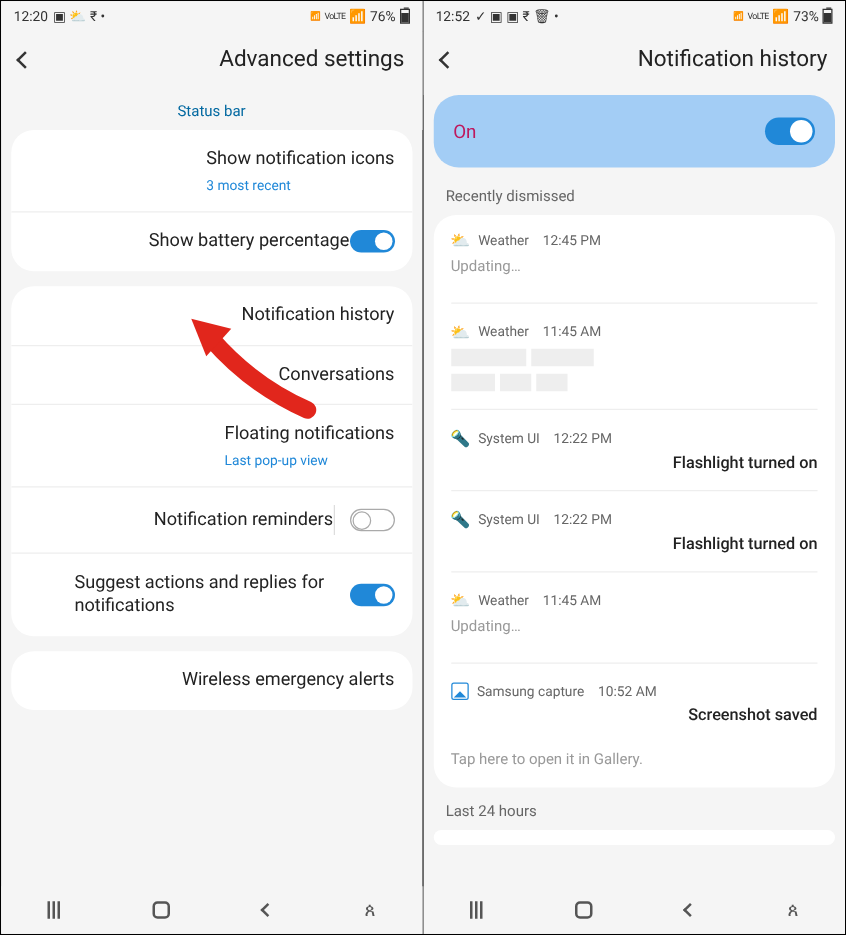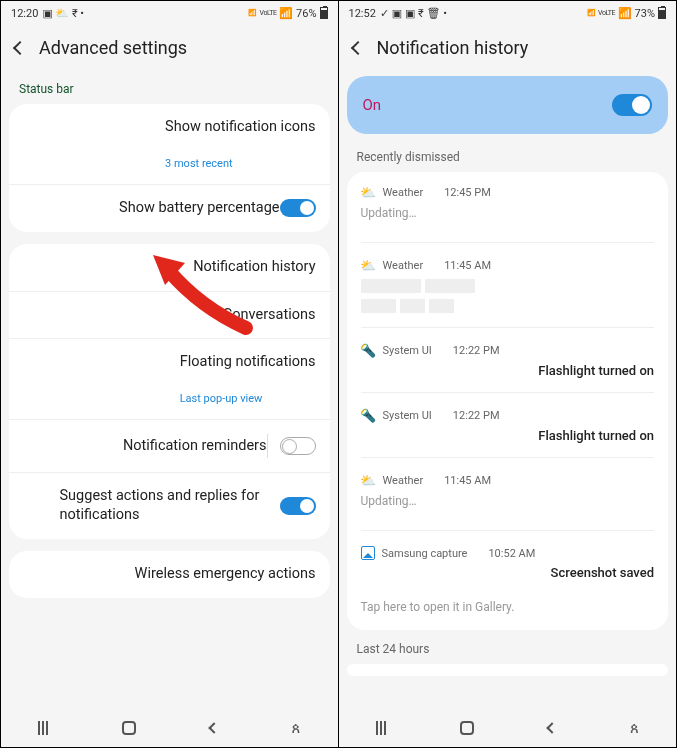--- a/index.html
+++ b/index.html
@@ -3,29 +3,29 @@
 <meta charset="utf-8">
 <style>
   * { box-sizing: border-box; margin: 0; padding: 0; }
   body { font-family: -apple-system, BlinkMacSystemFont, "Segoe UI", Roboto, Arial, sans-serif; background: #fff; width: 677px; height: 748px; overflow: hidden; position: relative; }
   .container { display: flex; border: 1px solid #000; width: 677px; height: 748px; }
   .screen { width: 50%; height: 100%; background: #f5f5f5; position: relative; display: flex; flex-direction: column; }
   .screen:first-child { border-right: 1px solid #000; }
   .status-bar { height: 24px; display: flex; justify-content: space-between; align-items: center; padding: 0 10px; font-size: 11px; color: #333; background: #f5f5f5; }
   .status-left { display: flex; align-items: center; gap: 4px; }
   .status-right { display: flex; align-items: center; gap: 3px; }
-  .header { display: flex; align-items: center; padding: 12px 14px 18px; gap: 14px; background: #f5f5f5; }
+  .header { display: flex; align-items: center; padding: 12px 14px 18px; gap: 14px; background: #f5f5f5; justify-content: space-between; }
   .back-icon { width: 10px; height: 10px; border-left: 2px solid #333; border-bottom: 2px solid #333; transform: rotate(45deg); }
   .header-title { font-size: 18px; color: #222; }
-  .section-label { font-size: 12px; color: #14532d; padding: 6px 18px 8px; background: #f5f5f5; }
+  .section-label { font-size: 12px; color: #0369a1; padding: 6px 18px 8px; background: #f5f5f5; text-align: center; }
   .card { background: #fff; border-radius: 18px; margin: 0 8px 12px; overflow: hidden; }
   .row { padding: 14px 14px; border-bottom: 1px solid #eee; display: flex; justify-content: flex-end; align-items: center; }
   .row:last-child { border-bottom: none; }
   .row-title { font-size: 14.5px; color: #222; line-height: 1.3; }
-  .row-sub { font-size: 11px; color: #2088d8; margin-top: 20px; }
+  .row-sub { font-size: 11px; color: #2088d8; margin-top: 5px; }
   .toggle { width: 36px; height: 18px; border-radius: 10px; position: relative; flex-shrink: 0; }
   .toggle.on { background: #2088d8; }
   .toggle.on::after { content: ""; position: absolute; right: 2px; top: 2px; width: 14px; height: 14px; background: #fff; border-radius: 50%; }
   .toggle.off { background: #fff; border: 1.5px solid #aaa; }
   .toggle.off::after { content: ""; position: absolute; left: 1px; top: 0.5px; width: 13px; height: 13px; background: #fff; border: 1.5px solid #aaa; border-radius: 50%; }
   .toggle-sep { border-left: 1px solid #ddd; padding-left: 12px; display: flex; align-items: center; height: 24px; }
   .nav-bar { height: 38px; display: flex; justify-content: space-around; align-items: center; background: #f5f5f5; margin-top: auto; border-top: 0; }
   .nav-recent { display: flex; gap: 2px; }
   .nav-recent span { width: 2px; height: 14px; background: #555; }
   .nav-home { width: 14px; height: 14px; border: 2px solid #555; border-radius: 4px; }
@@ -33,21 +33,21 @@
   .nav-access { font-size: 15px; color: #555; }
   
   .arrow { position: absolute; left: 150px; top: 252px; z-index: 10; }
   
   .on-banner { background: #a3cdf5; border-radius: 20px; margin: 0 8px 16px; padding: 18px 16px; display: flex; justify-content: space-between; align-items: center; }
   .on-banner .lbl { font-size: 15px; color: #be185d; }
   .big-toggle { width: 40px; height: 22px; border-radius: 12px; background: #2088d8; position: relative; }
   .big-toggle::after { content:""; position:absolute; right:2px; top:2px; width:18px; height:18px; background:#fff; border-radius:50%; }
   .notif-row { padding: 9px 14px 8px; border-bottom: 0; }
   .notif-head { display: flex; align-items: center; gap: 7px; font-size: 11px; color: #666; }
-  .notif-head .time { margin-left: 14px; }
+  .notif-head .time { margin-left: 4px; }
   .notif-title { font-size: 13px; color: #222; margin-top: 5px; font-weight: 500; text-align: right; }
   .notif-sub { font-size: 12px; color: #999; margin-top: 20px; }
   .notif-icon { width: 15px; height: 15px; display: inline-flex; align-items: center; justify-content: center; font-size: 13px; }
   .weather-icon { color: #2456a8; }
   .flash-icon { color: #333; }
   .redact { display:flex; gap:4px; margin-top:6px; }
   .redact span { background:#eee; height:14px; display:inline-block; }
   .card-tight { background:#fff; border-radius:18px; margin:0 8px 12px; padding: 4px 0 8px; }
   .hr { height:1px; background:#eee; margin:6px 14px; }
   .after-notif { font-size:12px; color:#999; padding: 6px 14px 8px; }
@@ -116,21 +116,21 @@
           </div>
       </div>
       <div class="row">
         <div class="row-title" style="max-width:220px">Suggest actions and replies for notifications</div>
         <div class="toggle on"></div>
       </div>
     </div>
 
     <div class="card">
       <div class="row">
-        <div class="row-title">Wireless emergency actions</div>
+        <div class="row-title">Wireless emergency alerts</div>
       </div>
     </div>
 
     <div class="nav-bar">
       <div class="nav-recent">
           <span></span>
           <span></span>
           <span></span>
         </div>
       <div class="nav-home"></div>

